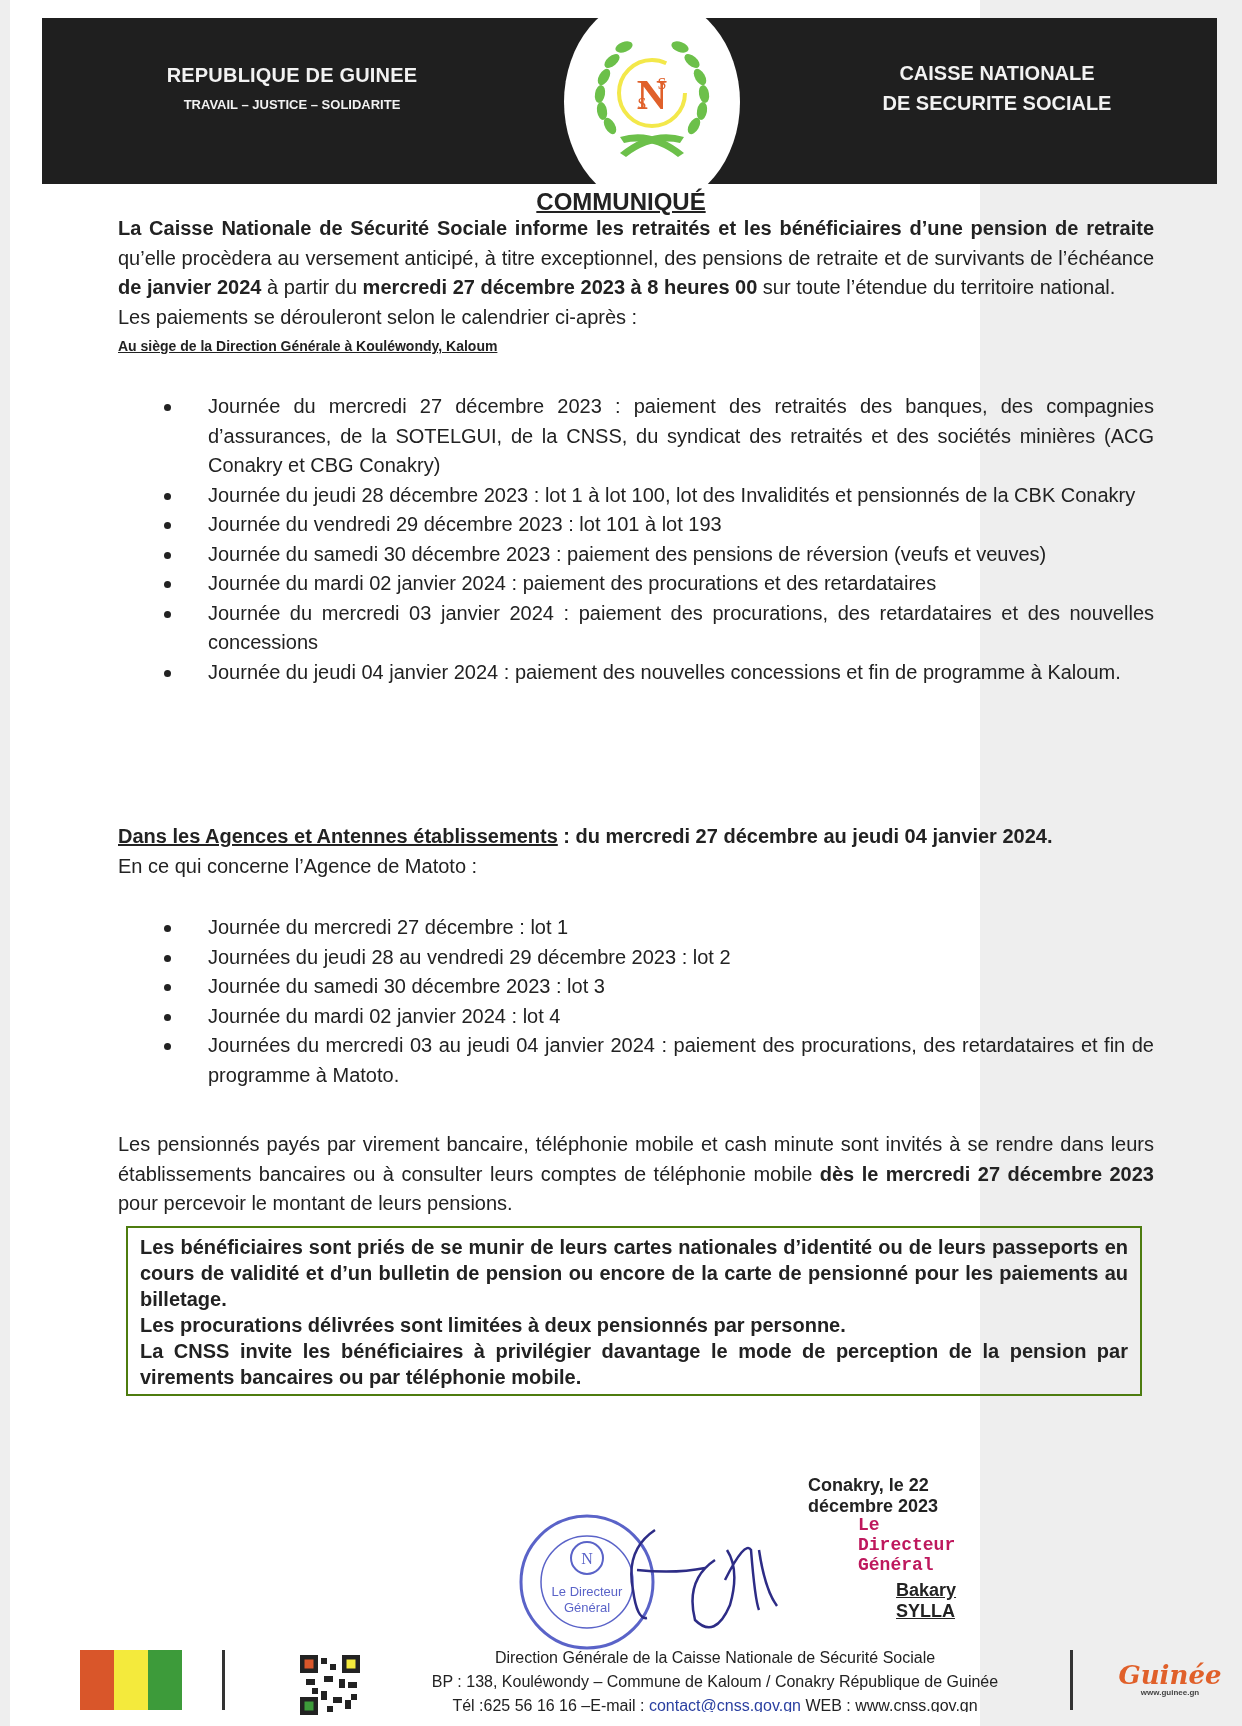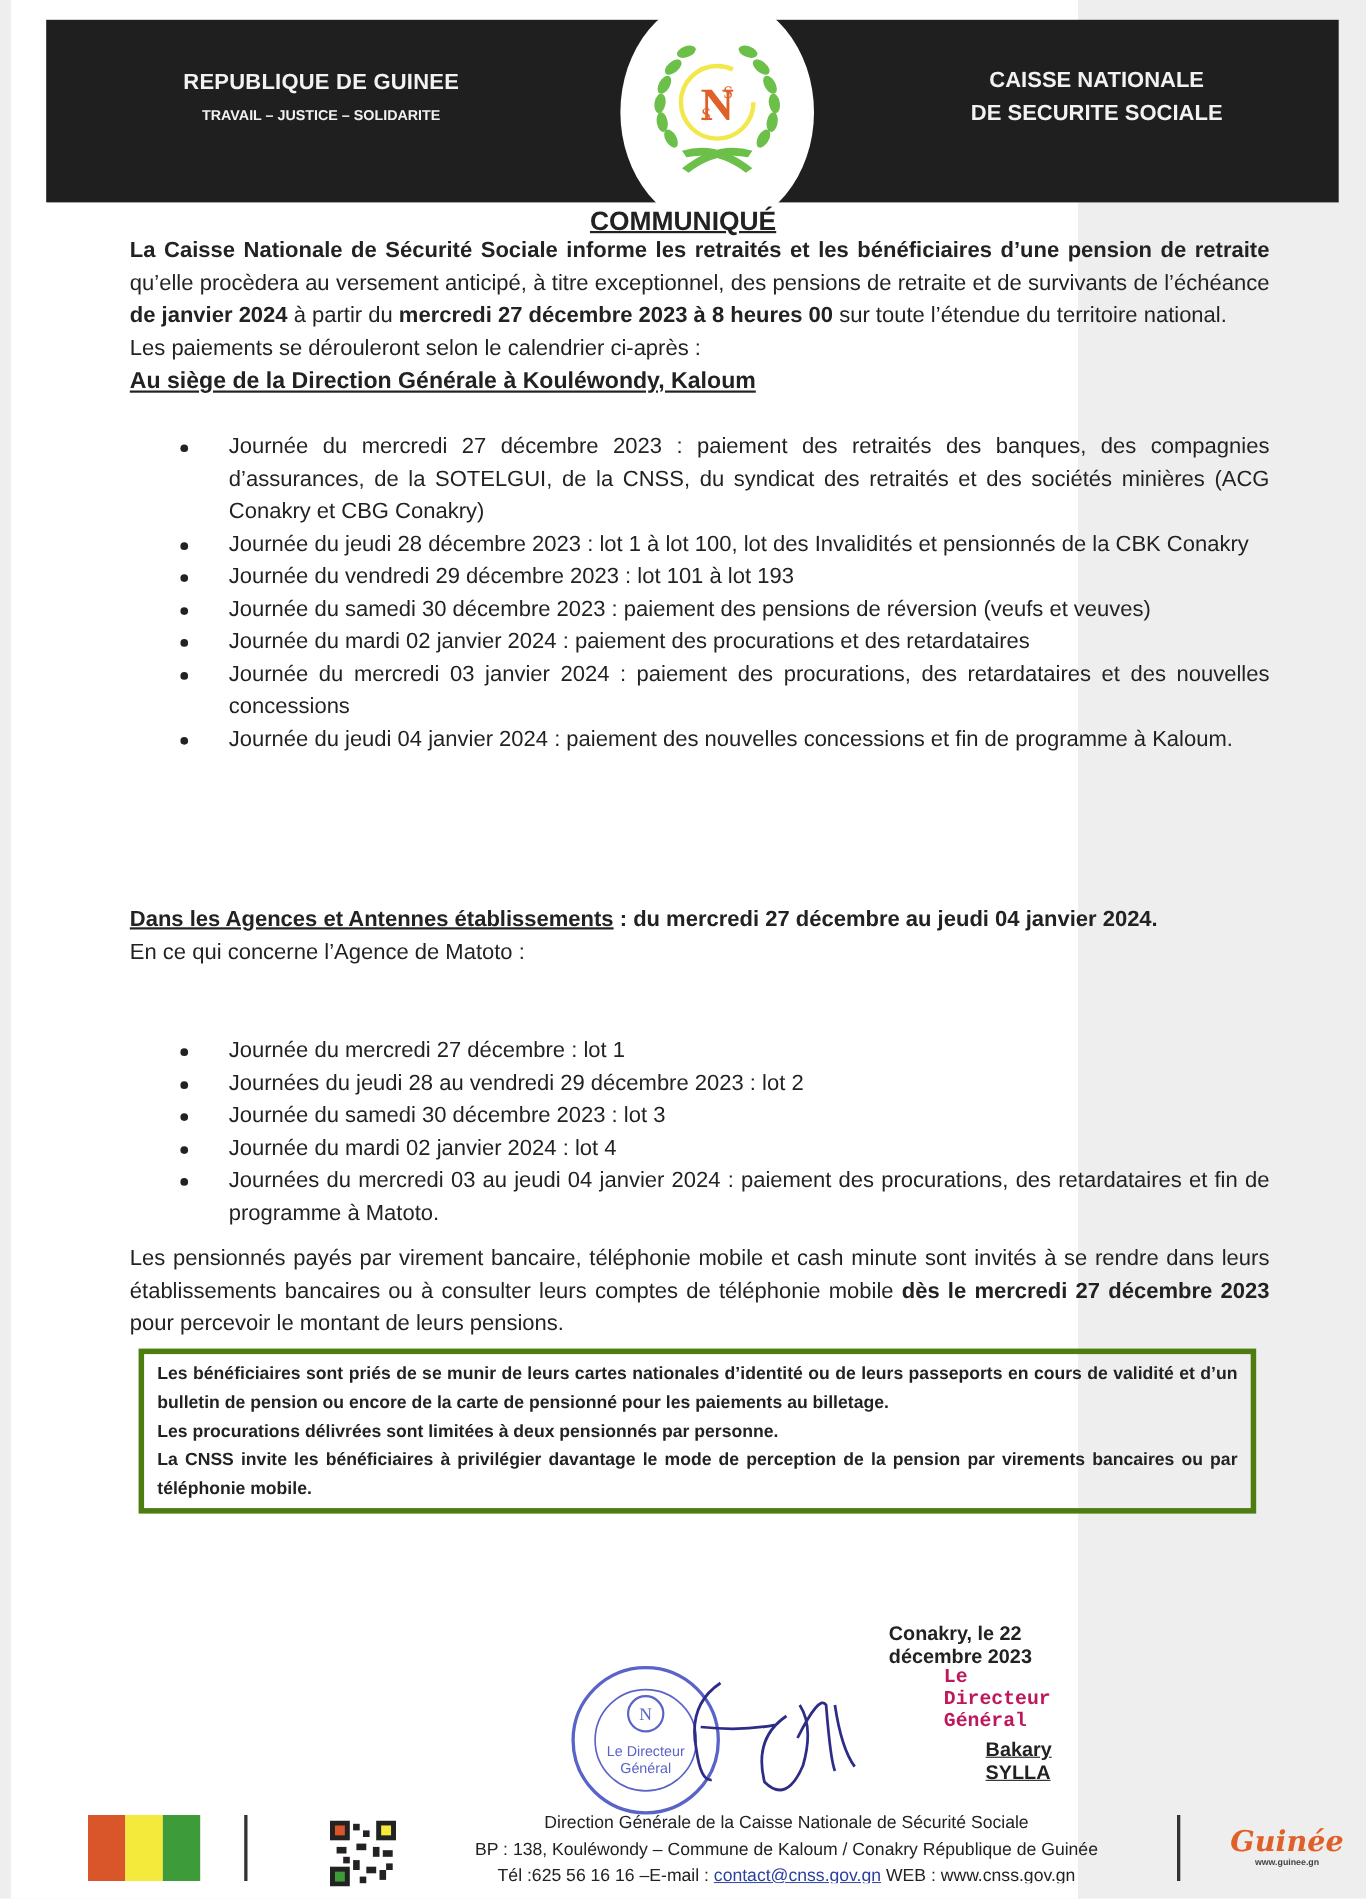--- a/index.html
+++ b/index.html
@@ -17,23 +17,23 @@
   .body{position:absolute;left:108px;width:1036px;color:#222;font-size:20px;line-height:29.5px;}
   .just{text-align:justify;}
   .p-intro{top:212px;}
   .b{font-weight:bold;}
   .u{text-decoration:underline;}
   ul.sched{list-style:none;margin:0;padding:0;}
   ul.sched li{position:relative;padding-left:90px;text-align:justify;}
   ul.sched li::before{content:"";position:absolute;left:46px;top:12px;width:7px;height:7px;border-radius:50%;background:#222;}
   .list1{top:392px;}
   .sec2{top:820px;}
-  .list2{top:913px;margin-top:28px;}
+  .list2{top:913px;}
   .p-bank{top:1128px;}
-  .notice{position:absolute;left:116px;top:1226px;width:1016px;border:5px solid #4d7c0f;padding:6px 12px 4px 12px;font-weight:bold;font-size:16px;line-height:26px;color:#222;text-align:justify;box-sizing:border-box;}
+  .notice{position:absolute;left:116px;top:1226px;width:1016px;border:2px solid #4d7c0f;padding:6px 12px 4px 12px;font-weight:bold;font-size:20px;line-height:26px;color:#222;text-align:justify;box-sizing:border-box;}
   .p-closing{top:1418px;}
   .sig-date{position:absolute;left:798px;top:1475px;font-size:18px;font-weight:bold;color:#222;}
   .sig-title{position:absolute;left:848px;top:1515px;font-size:18px;font-weight:bold;color:#be185d;font-family:Liberation Mono, monospace;}
   .sig-name{position:absolute;left:886px;top:1580px;font-size:18px;font-weight:bold;color:#222;text-decoration:underline;}
   .stamp{position:absolute;left:505px;top:1510px;}
   .footer-flag{position:absolute;left:70px;top:1650px;width:102px;height:60px;display:flex;}
   .footer-flag div{flex:1;}
   .vbar{position:absolute;width:3px;background:#333;}
   .qr{position:absolute;left:288px;top:1655px;width:64px;height:60px;}
   .footer-text{position:absolute;left:360px;top:1646px;width:690px;text-align:center;color:#222;font-size:16px;line-height:24px;}
@@ -80,21 +80,21 @@
       <div>CAISSE NATIONALE</div>
       <div>DE SECURITE SOCIALE</div>
     </div>
   </div>
 
   <div class="title" style="left:-10px;"><span>COMMUNIQUÉ</span></div>
 
   <div class="body just p-intro" style="top:214px;">
     <span class="b">La Caisse Nationale de Sécurité Sociale informe les retraités et les bénéficiaires d’une pension de retraite</span><span> qu’elle procèdera au versement anticipé, à titre exceptionnel, des pensions de retraite et de survivants de l’échéance </span><span class="b">de janvier 2024</span><span> à partir du </span><span class="b">mercredi 27 décembre 2023 à 8 heures 00</span><span> sur toute l’étendue du territoire national.</span>
     <div style="text-align:left;">Les paiements se dérouleront selon le calendrier ci-après :</div>
-    <div class="b u" style="font-size:21px;">Au siège de la Direction Générale à Kouléwondy, Kaloum</div>
+    <div class="b u" style="font-size:14px;">Au siège de la Direction Générale à Kouléwondy, Kaloum</div>
   </div>
 
   <div class="body list1" style="top:392px;">
     <ul class="sched">
       <li>Journée du mercredi 27 décembre 2023 : paiement des retraités des banques, des compagnies d’assurances, de la SOTELGUI, de la CNSS, du syndicat des retraités et des sociétés minières (ACG Conakry et CBG Conakry)</li>
       <li>Journée du jeudi 28 décembre 2023 : lot 1 à lot 100, lot des Invalidités et pensionnés de la CBK Conakry</li>
       <li>Journée du vendredi 29 décembre 2023 : lot 101 à lot 193</li>
       <li>Journée du samedi 30 décembre 2023 : paiement des pensions de réversion (veufs et veuves)</li>
       <li>Journée du mardi 02 janvier 2024 : paiement des procurations et des retardataires</li>
       <li>Journée du mercredi 03 janvier 2024 : paiement des procurations, des retardataires et des nouvelles concessions</li>

